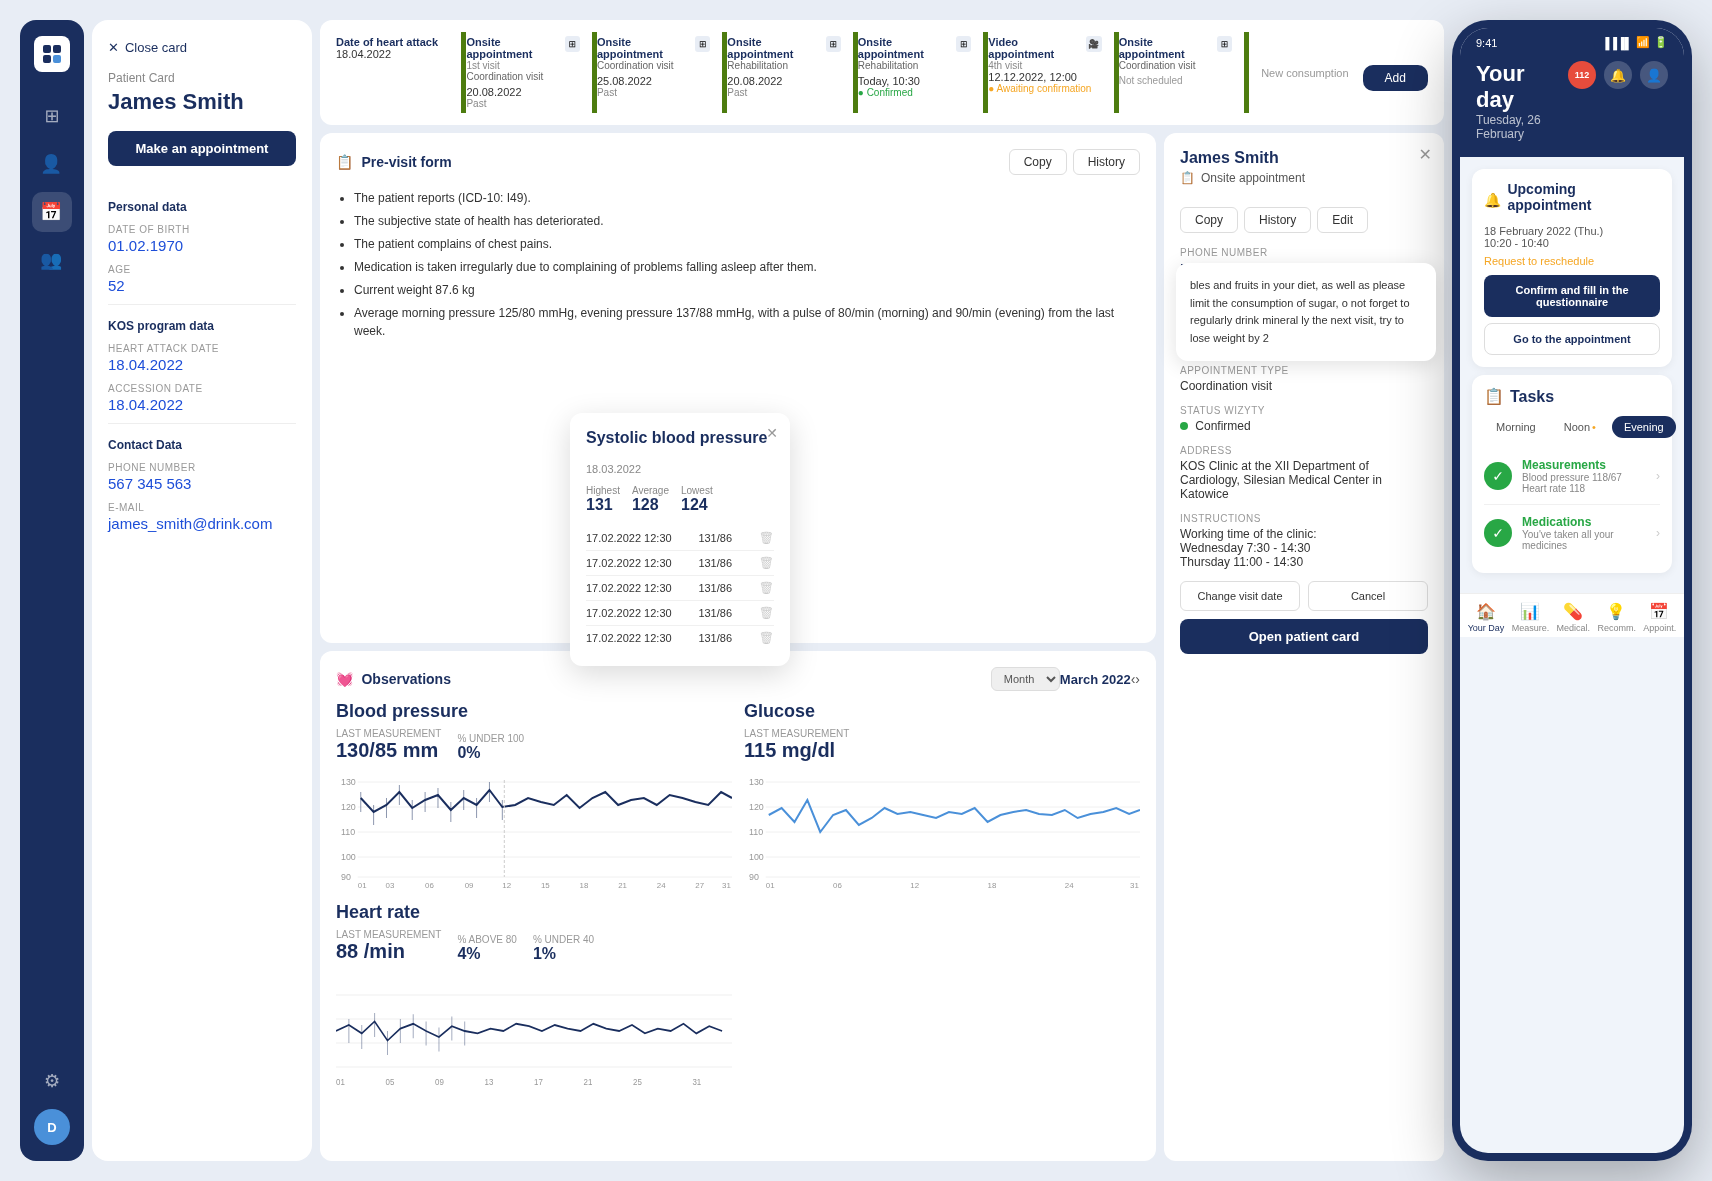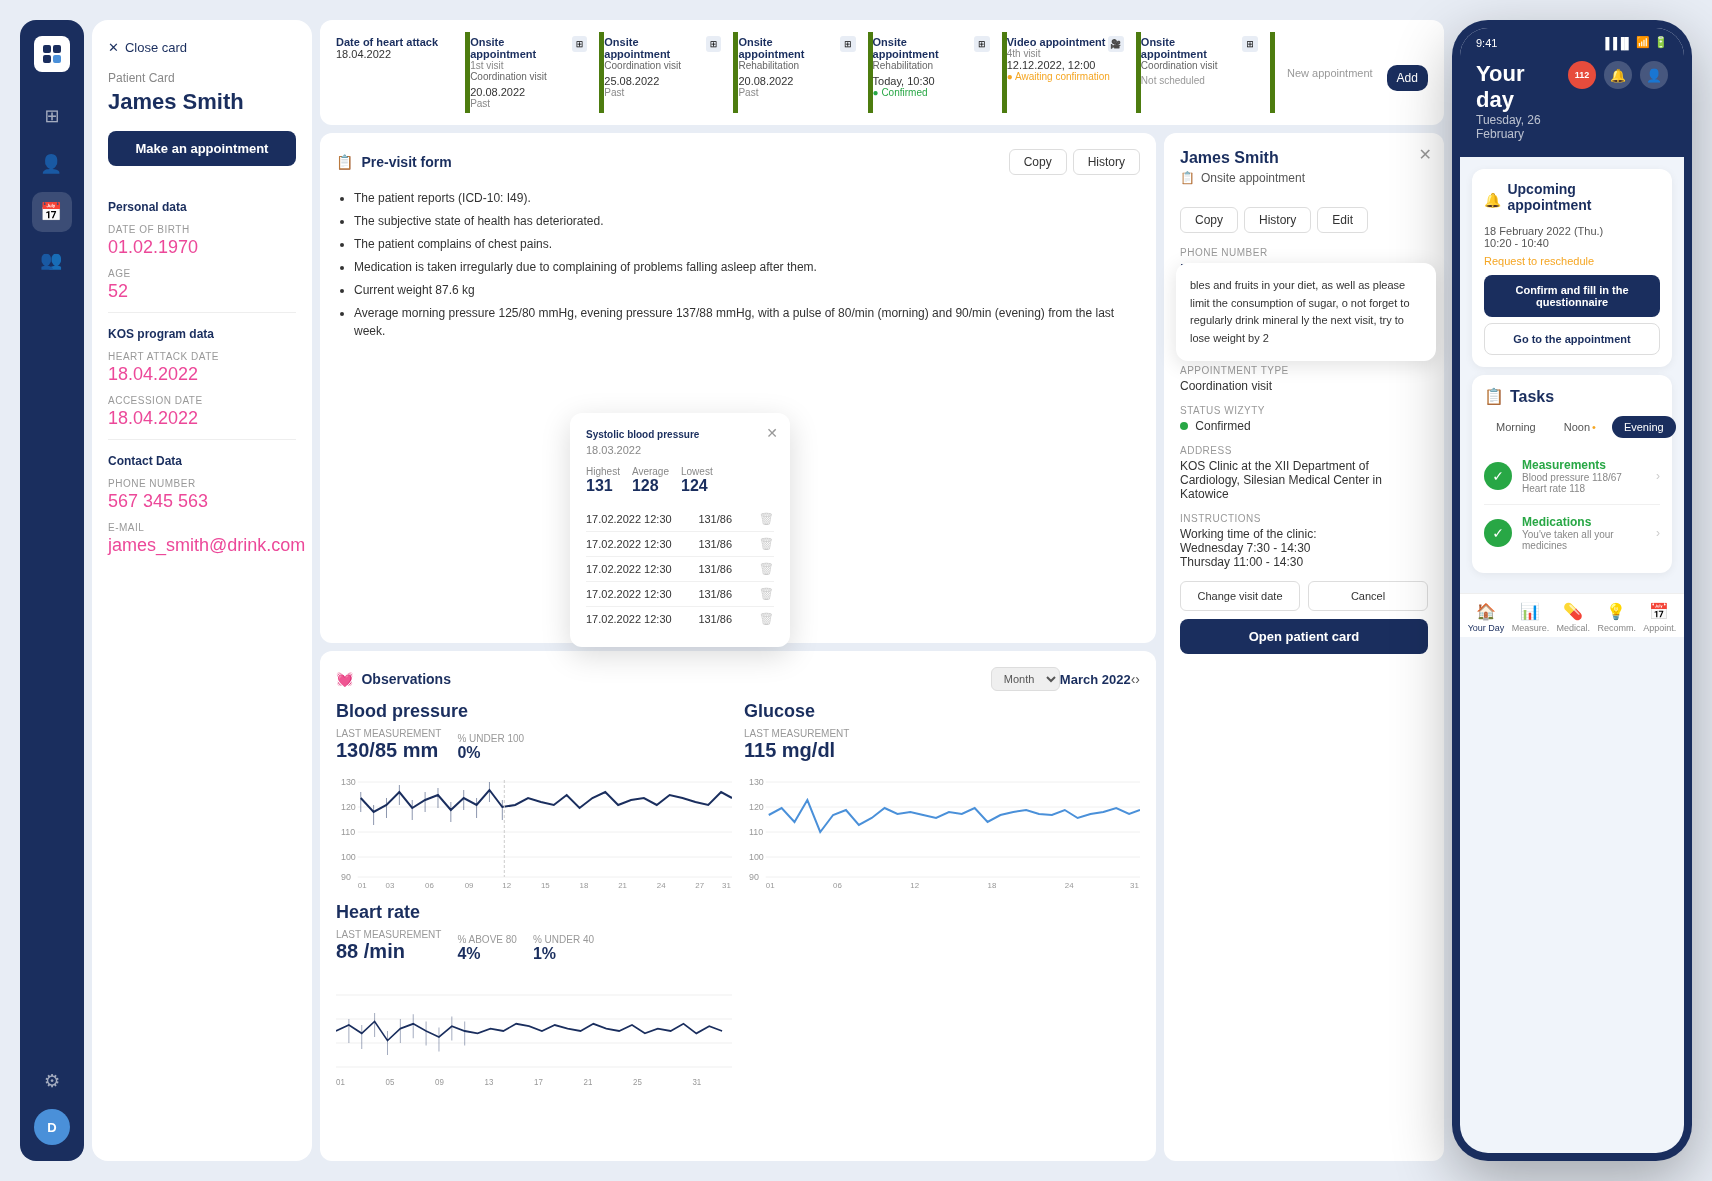--- a/index.html
+++ b/index.html
@@ -126,22 +126,22 @@
       margin-top: 14px;
     }
     .data-label {
       font-size: 10px;
       color: #999;
       text-transform: uppercase;
       letter-spacing: 0.5px;
       margin-bottom: 2px;
     }
     .data-value {
-      font-size: 18px;
-      color: #ec4899;
+      font-size: 15px;
+      color: #1d4ed8;
       margin-bottom: 10px;
     }
     .divider {
       height: 1px;
       background: #eee;
       margin: 8px 0;
     }
 
     
     .main-content {
@@ -171,21 +171,21 @@
       align-items: center;
       justify-content: center;
       font-size: 9px;
       float: right;
     }
     .add-btn {
       background: #1a2e5e;
       color: white;
       border: none;
       border-radius: 10px;
-      padding: 6px 10px;
+      padding: 6px 22px;
       font-size: 12px;
       cursor: pointer;
       white-space: nowrap;
       align-self: center;
       margin-left: 4px;
       margin-top: 10px;
     }
 
     
     .panel {
@@ -373,24 +373,24 @@
       top: 280px;
       left: 250px;
       width: 220px;
       background: white;
       border-radius: 12px;
       box-shadow: 0 8px 30px rgba(0,0,0,0.15);
       padding: 16px;
       z-index: 100;
     }
     .popup-title {
-      font-size: 10px;
+      font-size: 16px;
       font-weight: 700;
       color: #1a2e5e;
-      margin-bottom: 4px;
+      margin-bottom: 16px;
     }
     .popup-date {
       font-size: 11px;
       color: #888;
       margin-bottom: 10px;
     }
     .popup-stats {
       display: flex;
       gap: 12px;
       margin-bottom: 12px;
@@ -873,21 +873,21 @@
               <div class="tl-type">Onsite appointment</div>
             </div>
             <div class="timeline-icon">⊞</div>
           </div>
           <div class="tl-subtype">Coordination visit</div>
           <div class="not-scheduled">Not scheduled</div>
         </div>
 
         <div style="display:flex; align-items:center; padding-left:12px; flex-shrink:0;">
           <div style="margin-right:10px;">
-            <div style="font-size:11px;color:#999;">New appointment</div>
+            <div style="font-size:11px;color:#999;">New consumption</div>
           </div>
           <button class="add-btn">Add</button>
         </div>
       </div>
     </div>
 
     <div style="display:flex; gap:8px; flex:1; position:relative;">
 
       <div style="flex:1; display:flex; flex-direction:column; gap:8px; min-width:0;">
 

